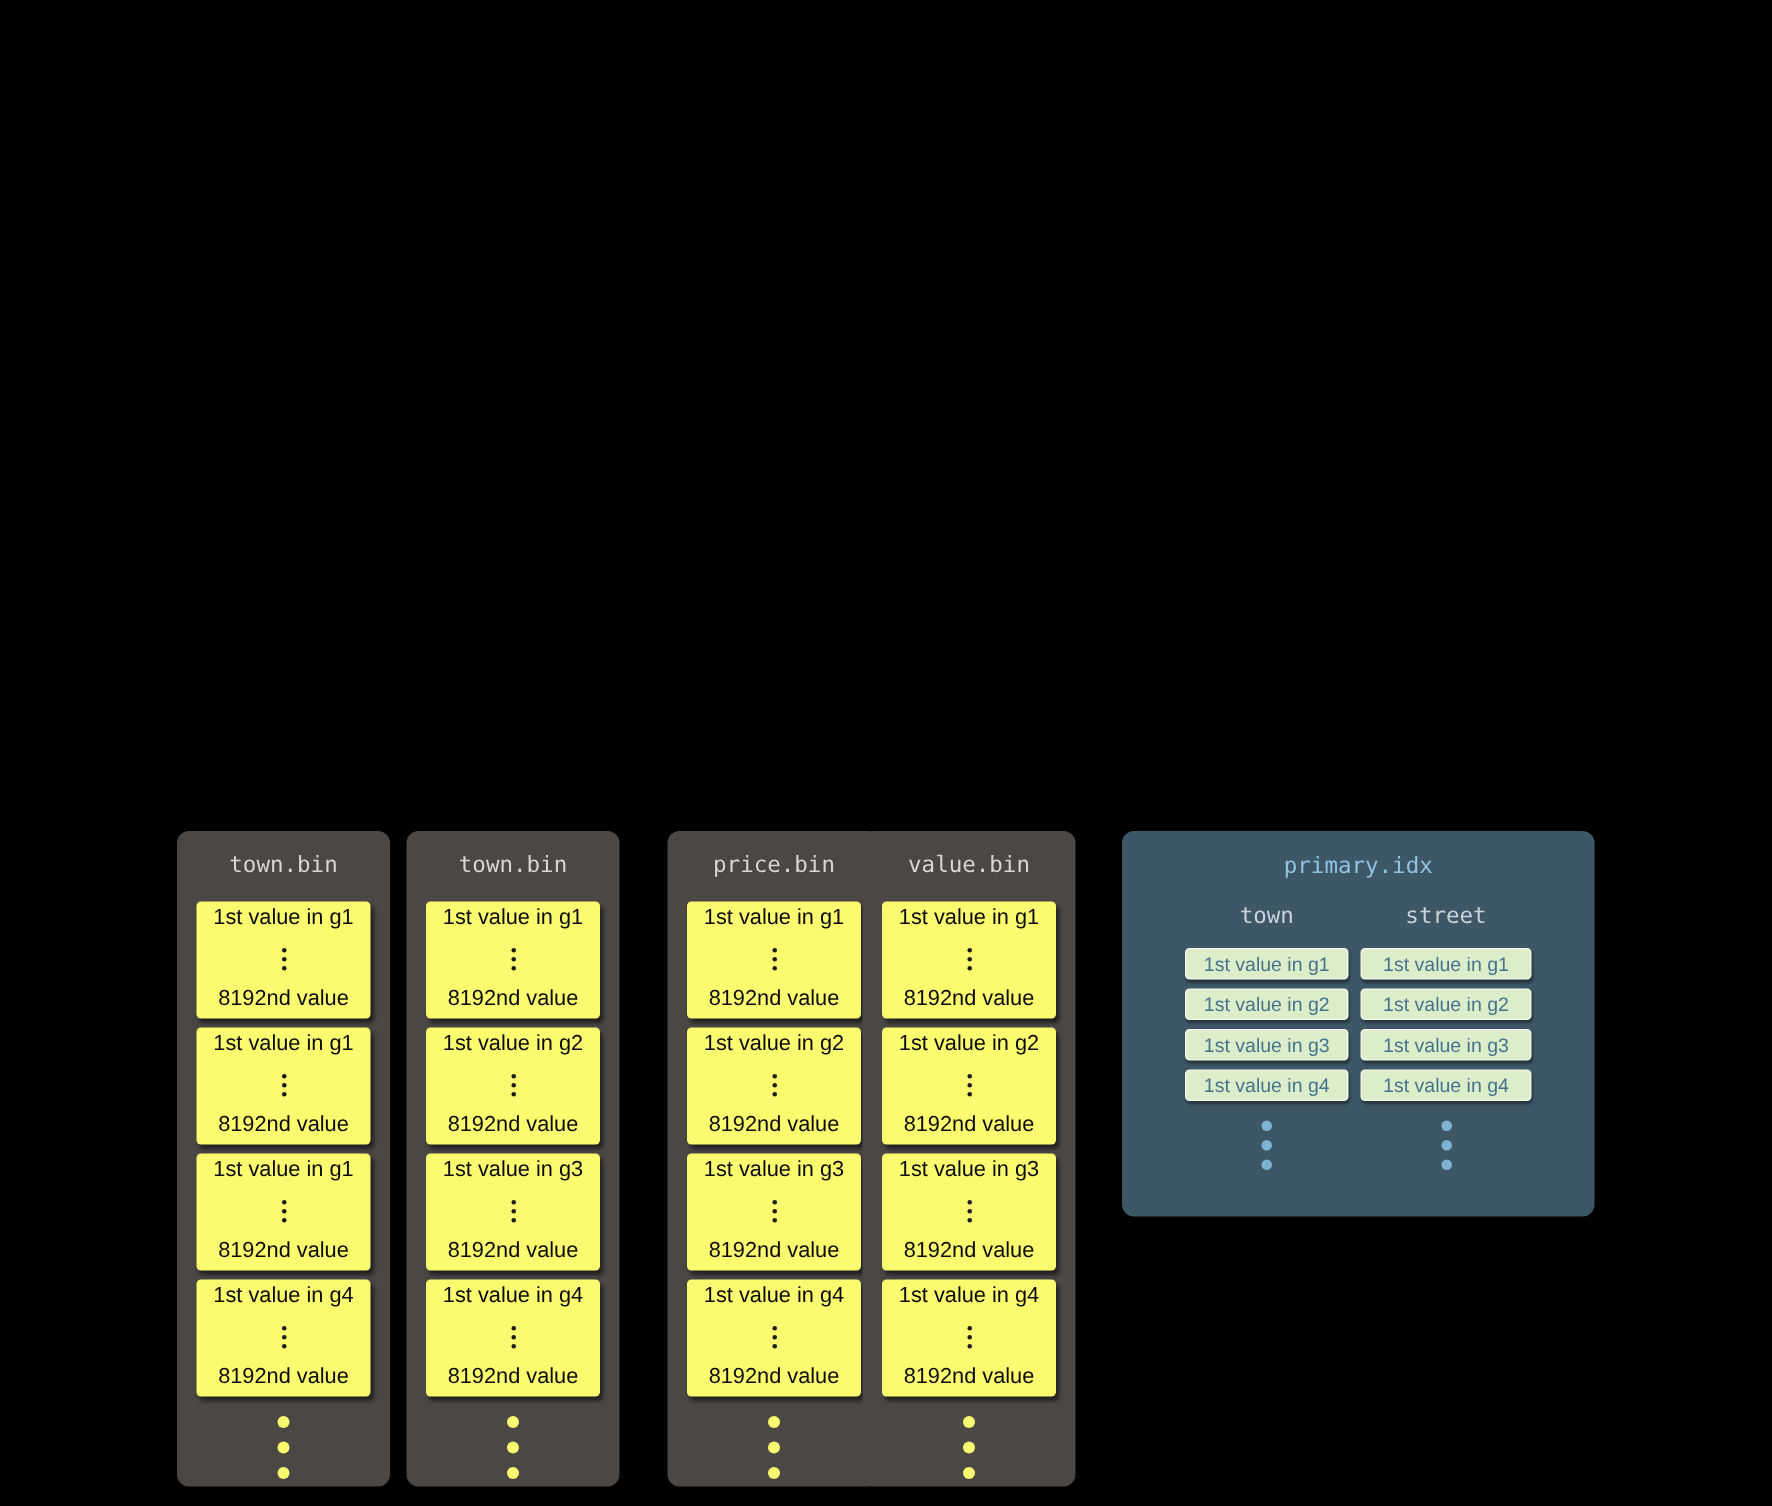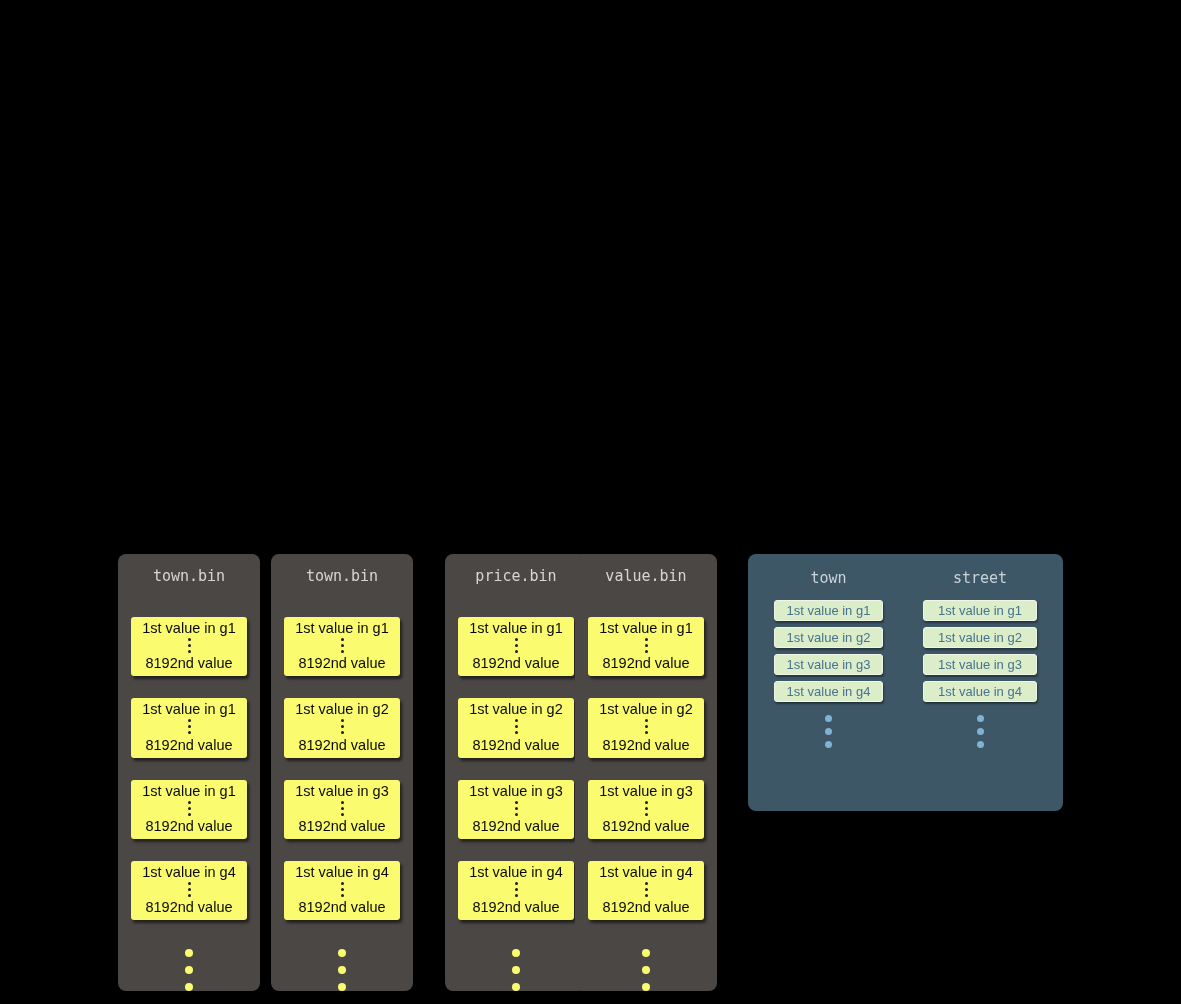--- a/index.html
+++ b/index.html
@@ -4,21 +4,21 @@
 <style>
   * { margin: 0; padding: 0; box-sizing: border-box; }
   html, body { background: #000; }
   body { font-family: "Liberation Sans", sans-serif; }
   .canvas { position: relative; width: 1181px; height: 1004px; background: #000; overflow: hidden; }
 
   
   .bin-panel {
     position: absolute; top: 554px; width: 142px; height: 437px;
     background: #4a4745; border-radius: 8px;
-    display: flex; flex-direction: column; align-items: center; gap: 16px;
+    display: flex; flex-direction: column; align-items: center;
   }
   .bin-title {
     margin-top: 13px; margin-bottom: 16px;
     font-family: "DejaVu Sans Mono", monospace;
     font-size: 15px; color: #d8d6d3; white-space: nowrap;
   }
   .granule-block {
     width: 116px; height: 78px; margin-bottom: 6px;
     background: #fbfb6f; border-radius: 3px;
     box-shadow: 2px 3px 3px rgba(0,0,0,0.55);
@@ -34,21 +34,21 @@
   
   .idx-panel {
     position: absolute; left: 748px; top: 554px; width: 315px; height: 257px;
     background: #3e5766; border-radius: 8px;
   }
   .idx-title {
     text-align: center; margin-top: 14px;
     font-family: "DejaVu Sans Mono", monospace;
     font-size: 15px; color: #8fc3e2;
   }
-  .idx-cols { display: flex; justify-content: space-between; padding: 0 26px; margin-top: 15px; }
+  .idx-cols { display: flex; justify-content: space-between; padding: 0 42px; margin-top: 15px; }
   .idx-col { display: flex; flex-direction: column; align-items: center; }
   .idx-header {
     font-family: "DejaVu Sans Mono", monospace;
     font-size: 15px; color: #c9d3d9; margin-bottom: 13px;
   }
   .chip {
     height: 21px; margin-bottom: 6px;
     background: #dcedca; border: 1px solid #eff6e5; border-radius: 3px;
     font-size: 13px; color: #47738d;
     display: flex; align-items: center; justify-content: center;
@@ -239,20 +239,21 @@
       <span class="g-text">8192nd value</span>
     </div>
     <div class="col-dots">
         <i></i>
         <i></i>
         <i></i>
       </div>
   </div>
 
   <div class="idx-panel">
+    <div class="idx-title">primary.idx</div>
     <div class="idx-cols">
 
       <div class="idx-col idx-col-town">
         <div class="idx-header">town</div>
         <div class="chip">1st value in g1</div>
         <div class="chip">1st value in g2</div>
         <div class="chip">1st value in g3</div>
         <div class="chip">1st value in g4</div>
         <div class="idx-dots">
             <i></i>

